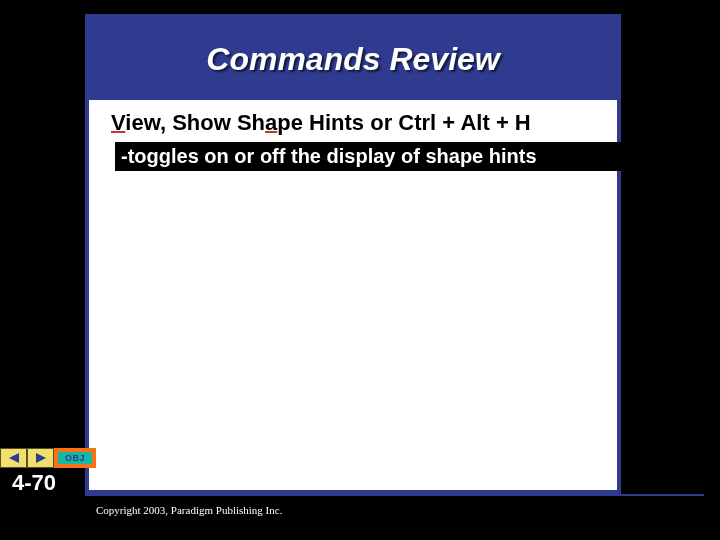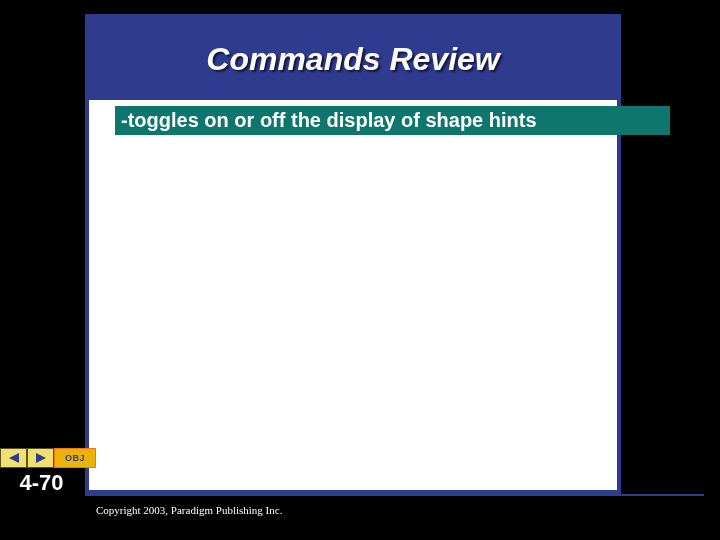--- a/index.html
+++ b/index.html
@@ -55,21 +55,21 @@
     text-decoration-thickness: 2px;
   }
   .answer-row .u2 {
     text-decoration: underline;
     text-decoration-color: #c0392b;
     text-decoration-thickness: 2px;
   }
 
   .toggle-box {
     margin: 6px 12px 0 26px;
-    background: #0f766e;
+    background: #000000;
     color: #fff;
     font-size: 20px;
     font-weight: bold;
     padding: 3px 6px;
     display: inline-block;
     width: 555px;
   }
 
   .nav-strip {
     position: absolute;
@@ -85,38 +85,37 @@
     border: 1px solid #5a5020;
     display: flex;
     align-items: center;
     justify-content: center;
     cursor: pointer;
   }
   .nav-btn svg { display: block; }
   .obj-btn {
     width: 42px;
     height: 20px;
-    background: #eab308;
-    border: 1px solid #f97316;
+    background: #14b8a6;
+    border: 4px solid #f97316;
     display: flex;
     align-items: center;
     justify-content: center;
     font-size: 9px;
     font-weight: bold;
     color: #2e3b8f;
     letter-spacing: 0.5px;
     cursor: pointer;
   }
 
   .slide-no {
     position: absolute;
-    left: 0;
+    left: 12px;
     top: 470px;
     width: 83px;
-    text-align: center;
     color: #fff;
     font-size: 22px;
     font-weight: bold;
   }
 
   .sep-line {
     position: absolute;
     left: 85px;
     top: 494px;
     width: 619px;
@@ -133,20 +132,23 @@
     font-family: "Times New Roman", Times, serif;
   }
 </style>
 </head>
 <body>
 
 <div class="frame">
   <div class="title-band">Commands Review</div>
 
 
+  <div class="answer-row">
+    <span class="u1">V</span><span>iew, Show Sh</span><span class="u2">a</span><span>pe Hints or Ctrl + Alt + H</span>
+  </div>
 
   <div class="toggle-box">-toggles on or off the display of shape hints</div>
 </div>
 
 <div class="nav-strip">
   <div class="nav-btn">
     <span>
       <svg width="14" height="12" viewBox="0 0 14 12">
         <polygon points="12,1 12,11 2,6" fill="#2e3b8f"></polygon>
       </svg>

